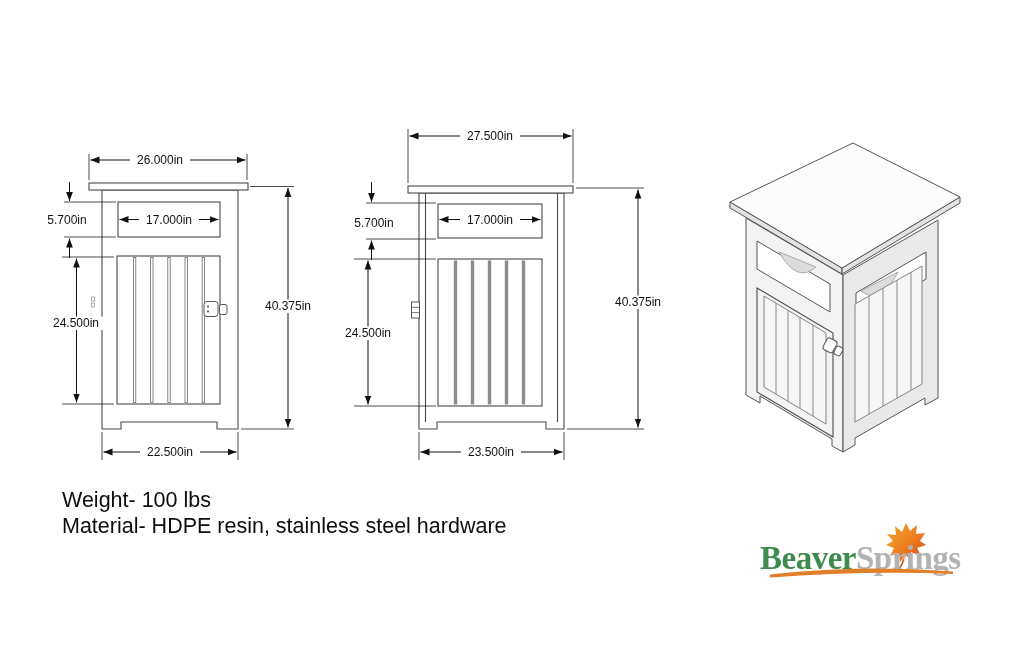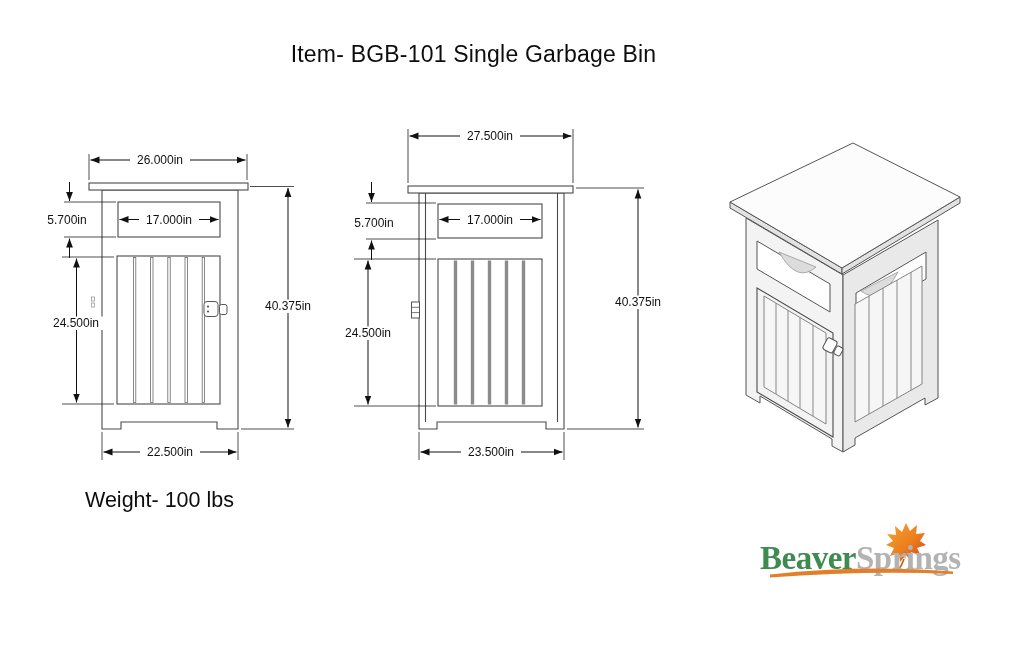--- a/index.html
+++ b/index.html
@@ -1,21 +1,21 @@
 <!DOCTYPE html>
 <html><head>
 <meta charset="utf-8">
 <style>
   html,body{margin:0;padding:0;background:#fff;}
   #canvas{position:relative;width:1023px;height:662px;background:#ffffff;overflow:hidden;
           font-family:"Liberation Sans",sans-serif;}
   #drawing{position:absolute;left:0;top:0;}
   .title{position:absolute;top:41px;left:0;width:947px;text-align:center;
          font-size:23px;color:#0d0d0d;letter-spacing:0.2px;}
-  .specs{position:absolute;left:62px;top:488px;font-size:21.5px;color:#0d0d0d;line-height:25.5px;margin-left:23px;}
+  .specs{position:absolute;left:62px;top:488px;font-size:21.5px;color:#0d0d0d;line-height:25.5px;}
   
   .draw{stroke:#4a4a4a;stroke-width:1.1;fill:#ffffff;}
   .drawln{stroke:#4a4a4a;stroke-width:1.1;fill:none;}
   .thin{stroke:#6a6a6a;stroke-width:0.8;fill:#ffffff;}
   .ext{stroke:#222;stroke-width:0.8;fill:none;}
   .dim{stroke:#111;stroke-width:1;fill:none;}
   .dimtxt{font-family:"Liberation Sans",sans-serif;font-size:12px;fill:#111;text-anchor:middle;}
   .bg{fill:#ffffff;}
   .slat{fill:#8c8c8c;}
   .isoA{fill:#f3f3f3;stroke:#555;stroke-width:1;}
@@ -27,21 +27,20 @@
   .isoSlat{stroke:#888;stroke-width:1;fill:none;}
   .bagarc{fill:#dcdcdc;stroke:#999;stroke-width:0.8;}
   .hw{fill:#fdfdfd;stroke:#555;stroke-width:1;}
   .logotext{font-family:"Liberation Serif",serif;font-size:33px;font-weight:bold;letter-spacing:-0.5px;}
 </style>
 </head>
 <body>
 
 <div id="canvas">
 
-  <div class="title">Item- BGB-101 Single Garbage Bin</div>
 
   <svg id="drawing" width="1023" height="662" viewBox="0 0 1023 662">
     <defs>
       <marker id="arr" viewBox="0 0 10 10" refX="9" refY="5" markerWidth="10" markerHeight="10" markerUnits="userSpaceOnUse" orient="auto-start-reverse">
         <path d="M0,1.6 L9,5 L0,8.4 Z" fill="#111"></path>
       </marker>
       <linearGradient id="leafg" x1="0" y1="0" x2="1" y2="1">
         <stop offset="0" stop-color="#f2a832"></stop>
         <stop offset="0.55" stop-color="#ec7d1e"></stop>
         <stop offset="1" stop-color="#d7431c"></stop>
@@ -208,15 +207,16 @@
         <path fill="url(#leafg)" d="M913,509 L917,517 L924,511 L923,520 L932,519 L927,527 L933,531 L924,534 L928,542 L918,538 L918,547 L913,541 L907,548 L906,539 L897,542 L901,534 L893,531 L900,527 L894,520 L903,521 L902,512 L909,518 Z"></path>
         <path d="M911,545 Q909,551 906,555" stroke="#c45a18" stroke-width="1.6" fill="none"></path>
       </g>
       <text class="logotext" x="760" y="569"><tspan fill="#3e8b4f">Beaver</tspan><tspan fill="#b3b3b3">Springs</tspan></text>
       <path d="M770,574.5 Q863,564.5 953,571.5 L953,574 Q863,570.5 770,577.5 Z" fill="#e2802a"></path>
     </g>
   </svg>
 
   <div class="specs">
     <div>Weight- 100 lbs</div>
+    <div>Material- HDPE resin, stainless steel hardware</div>
   </div>
 
 </div>
 
 </body></html>

